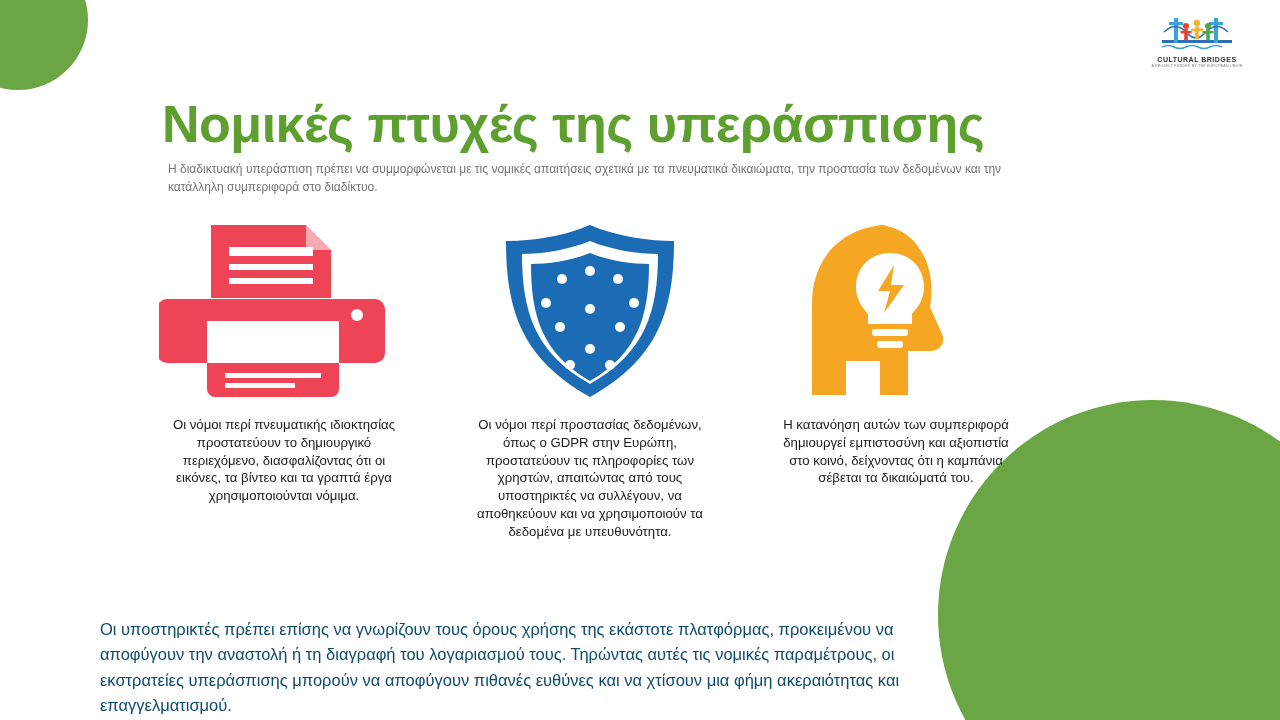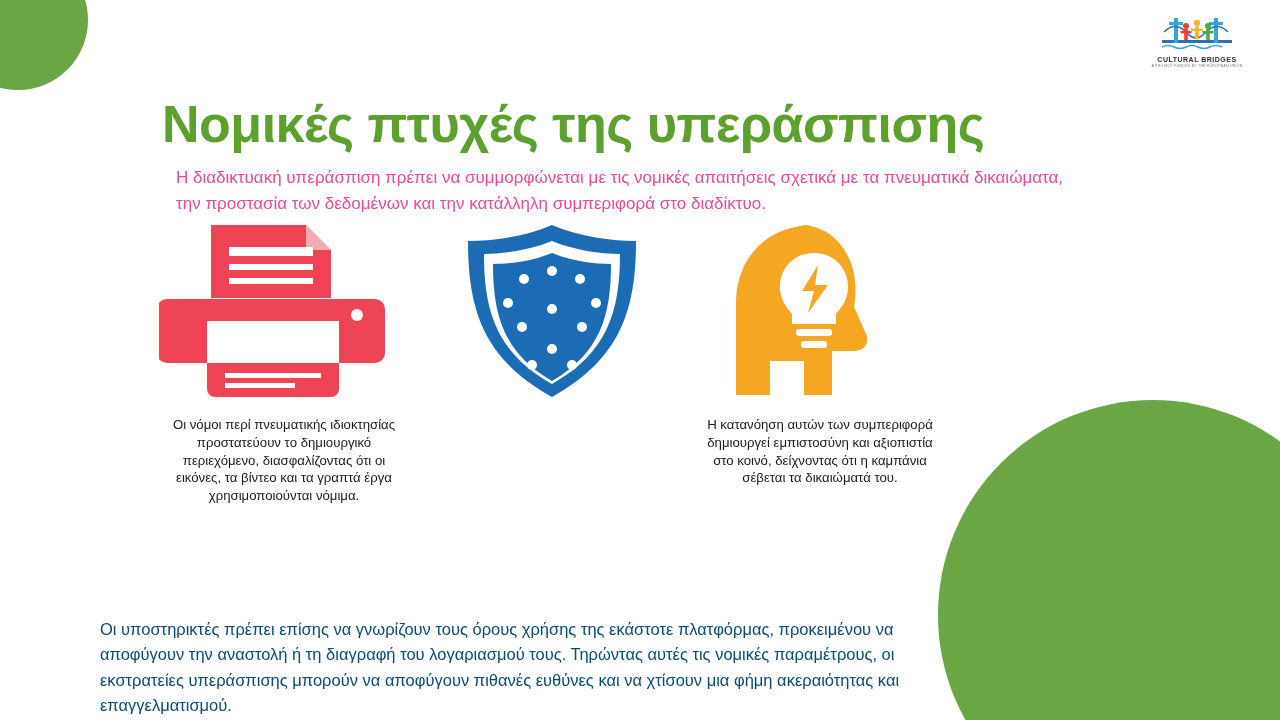--- a/index.html
+++ b/index.html
@@ -79,36 +79,36 @@
     font-weight: bold;
     color: #5ea02f;
     letter-spacing: -0.5px;
     line-height: 1.05;
     margin-left: 32px;
   }
 
   
   .intro {
     position: absolute;
-    left: 176px;
+    left: 168px;
     top: 148px;
     width: 890px;
-    font-size: 17px;
+    font-size: 12px;
     line-height: 1.5;
-    color: #ec4899;
+    color: #737373;
   }
 
   
   .columns {
     position: absolute;
     left: 150px;
     top: 222px;
     width: 880px;
     display: flex;
-    justify-content: flex-start;
+    justify-content: space-between;
   }
   .col {
     width: 268px;
     display: flex;
     flex-direction: column;
     align-items: center;
   }
   .icon-box {
     height: 180px;
     display: flex;
@@ -217,20 +217,21 @@
             <circle cx="142" cy="80" r="5"></circle>
             <circle cx="98" cy="86" r="5"></circle>
             <circle cx="68" cy="104" r="5"></circle>
             <circle cx="128" cy="104" r="5"></circle>
             <circle cx="98" cy="126" r="5"></circle>
             <circle cx="78" cy="142" r="5"></circle>
             <circle cx="118" cy="142" r="5"></circle>
           </g>
         </svg>
       </div>
+      <div class="col-text">Οι νόμοι περί προστασίας δεδομένων, όπως ο GDPR στην Ευρώπη, προστατεύουν τις πληροφορίες των χρηστών, απαιτώντας από τους υποστηρικτές να συλλέγουν, να αποθηκεύουν και να χρησιμοποιούν τα δεδομένα με υπευθυνότητα.</div>
     </div>
 
     <div class="col">
       <div class="icon-box">
         <svg width="196" height="178" viewBox="0 0 196 178">
           <path d="M92 2 C44 2 14 36 14 80 v92 h34 v-34 h34 v34 h28 v-44 h22 c10 0 16 -8 12 -17 l-12 -27 c8 -44 -16 -82 -54 -82 Z" fill="#f5a623"></path>
 
           <path d="M92 30 c-20 0 -34 15 -34 34 0 13 7 21 12 27 v10 h44 v-10 c5 -6 12 -14 12 -27 0 -19 -14 -34 -34 -34 Z" fill="#ffffff"></path>
           <rect x="74" y="106" width="36" height="7" rx="3" fill="#ffffff"></rect>
           <rect x="79" y="118" width="26" height="7" rx="3" fill="#ffffff"></rect>

